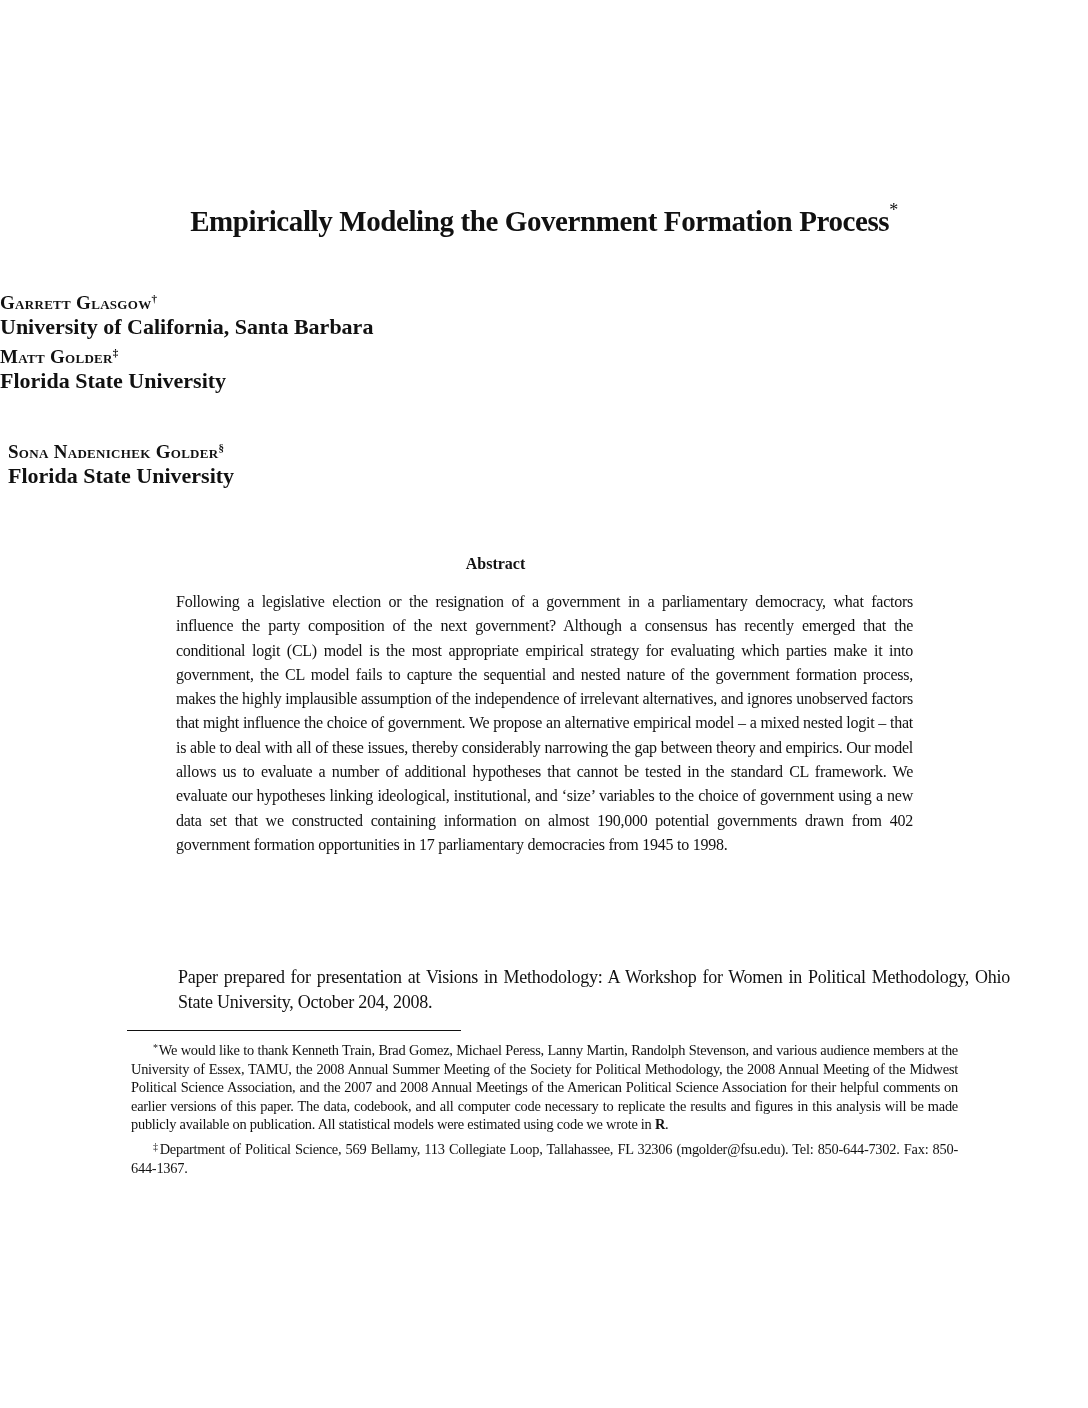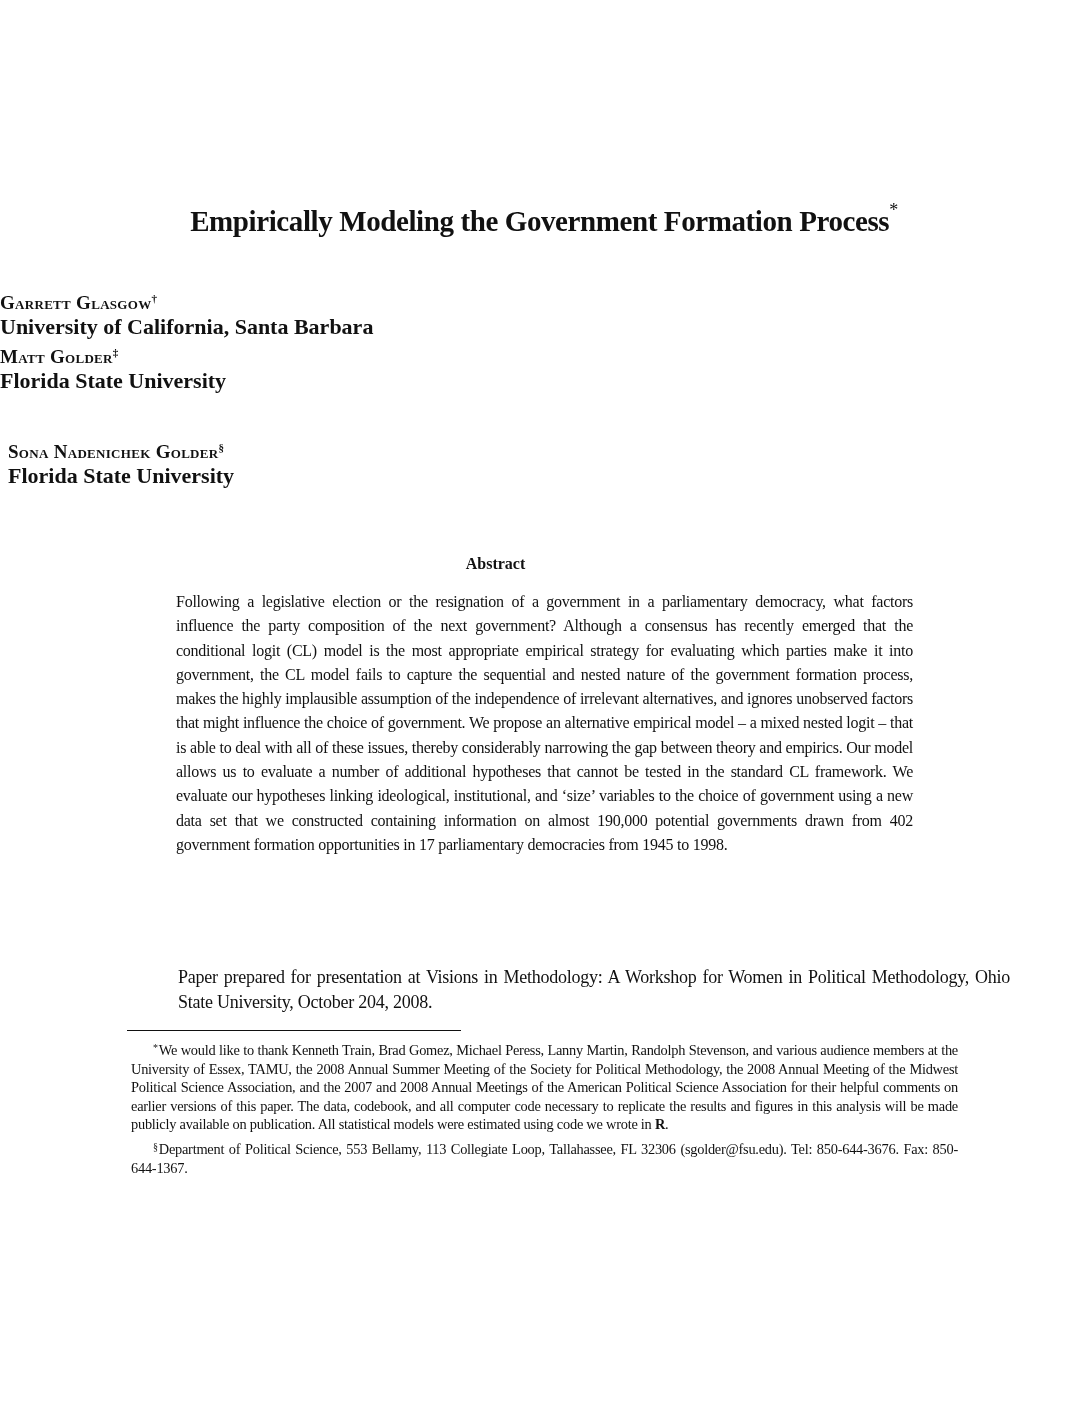--- a/index.html
+++ b/index.html
@@ -64,16 +64,16 @@
 
   <div class="abstract-heading">Abstract</div>
   <div class="abstract">Following a legislative election or the resignation of a government in a parliamentary democ­racy, what factors influence the party composition of the next government? Although a consen­sus has recently emerged that the conditional logit (CL) model is the most appropriate empirical strategy for evaluating which parties make it into government, the CL model fails to capture the sequential and nested nature of the government formation process, makes the highly implausi­ble assumption of the independence of irrelevant alternatives, and ignores unobserved factors that might influence the choice of government. We propose an alternative empirical model – a mixed nested logit – that is able to deal with all of these issues, thereby considerably narrowing the gap between theory and empirics. Our model allows us to evaluate a number of additional hypotheses that cannot be tested in the standard CL framework. We evaluate our hypotheses linking ideological, institutional, and ‘size’ variables to the choice of government using a new data set that we constructed containing information on almost 190,000 potential governments drawn from 402 government formation opportunities in 17 parliamentary democracies from 1945 to 1998.</div>
 
   <div class="note">Paper prepared for presentation at Visions in Methodology: A Workshop for Women in Political Methodol­ogy, Ohio State University, October 204, 2008.</div>
 
   <div class="fn-rule"></div>
 
   <div class="footnotes">
     <p class="fn"><span class="mark">*</span><span>We would like to thank Kenneth Train, Brad Gomez, Michael Peress, Lanny Martin, Randolph Stevenson, and various audience members at the University of Essex, TAMU, the 2008 Annual Summer Meeting of the Society for Political Methodology, the 2008 Annual Meeting of the Midwest Political Science Association, and the 2007 and 2008 Annual Meetings of the American Political Science Association for their helpful comments on earlier versions of this paper. The data, codebook, and all computer code necessary to replicate the results and figures in this analysis will be made publicly available on publication. All statistical models were estimated using code we wrote in </span><b>R</b><span>.</span></p>
-    <p class="fn"><span class="mark">§</span><span>Department of Political Science, 553 Bellamy, 113 Collegiate Loop, Tallahassee, FL 32306 (sgolder@fsu.edu). Tel: 850-644-3676. Fax: 850-644-1367.</span></p>
+    <p class="fn"><span class="mark">‡</span><span>Department of Political Science, 569 Bellamy, 113 Collegiate Loop, Tallahassee, FL 32306 (mgolder@fsu.edu). Tel: 850-644-7302. Fax: 850-644-1367.</span></p>
   </div>
 
 </div>
 
 </body></html>

